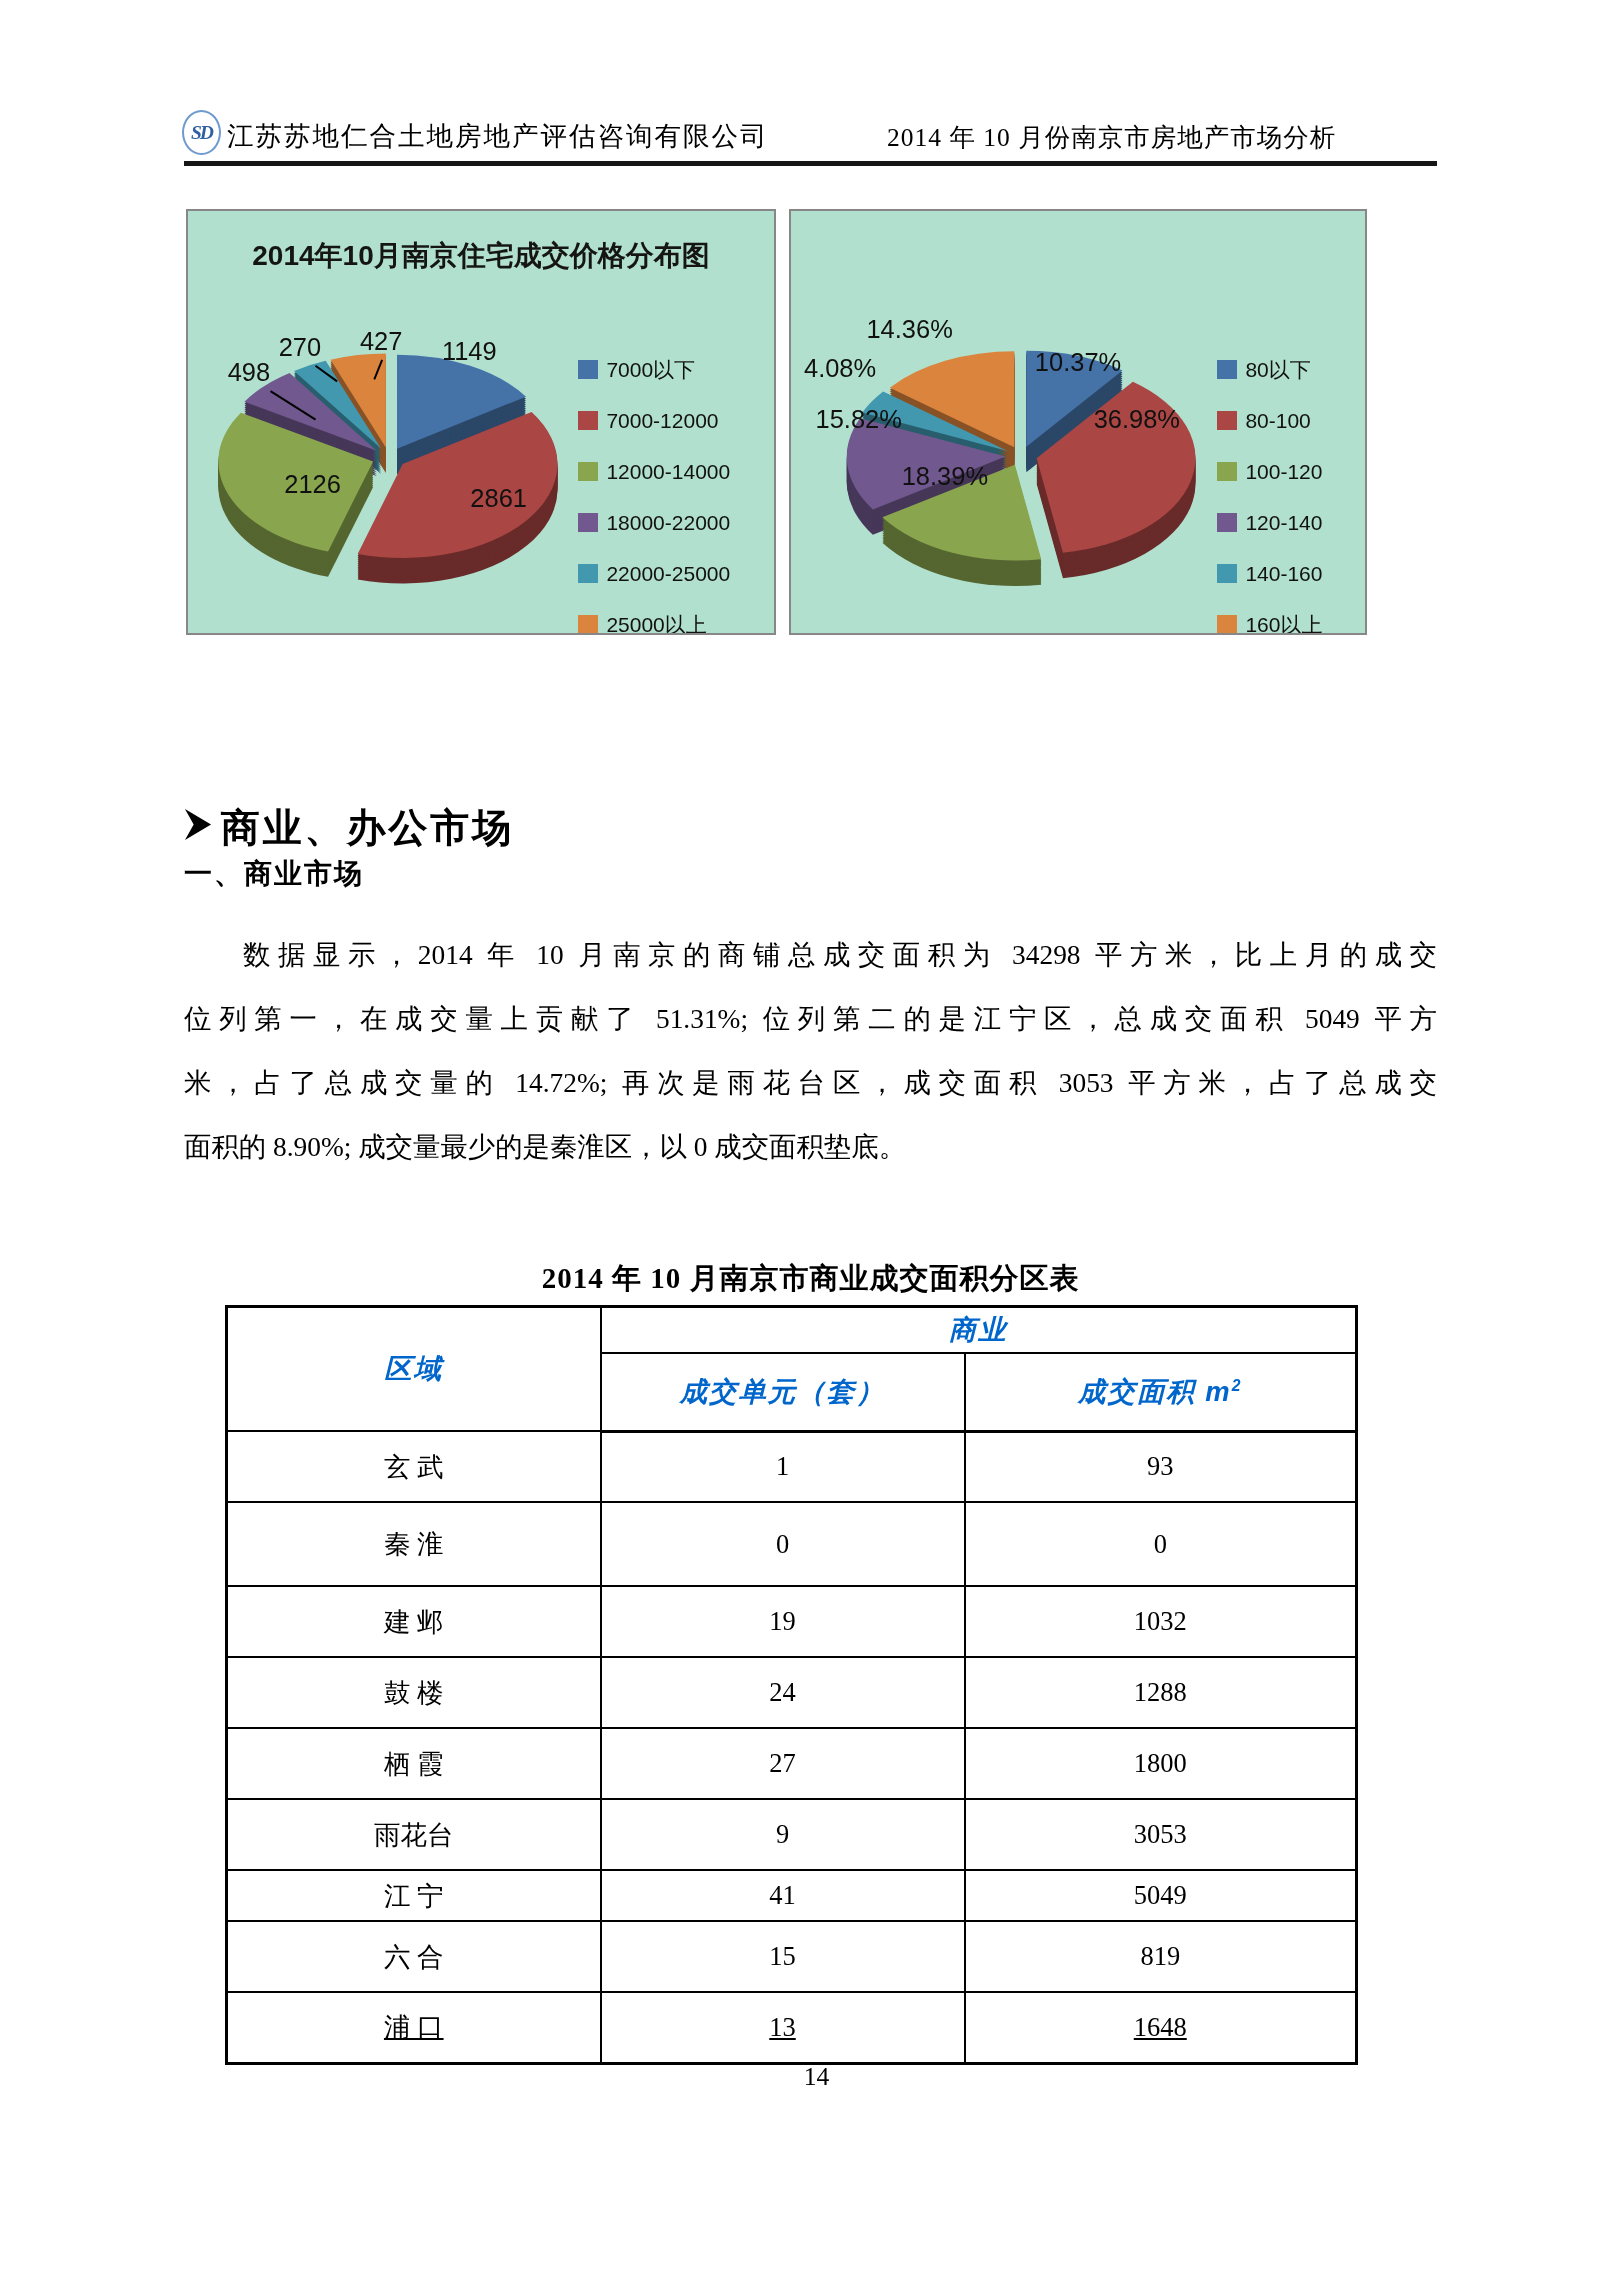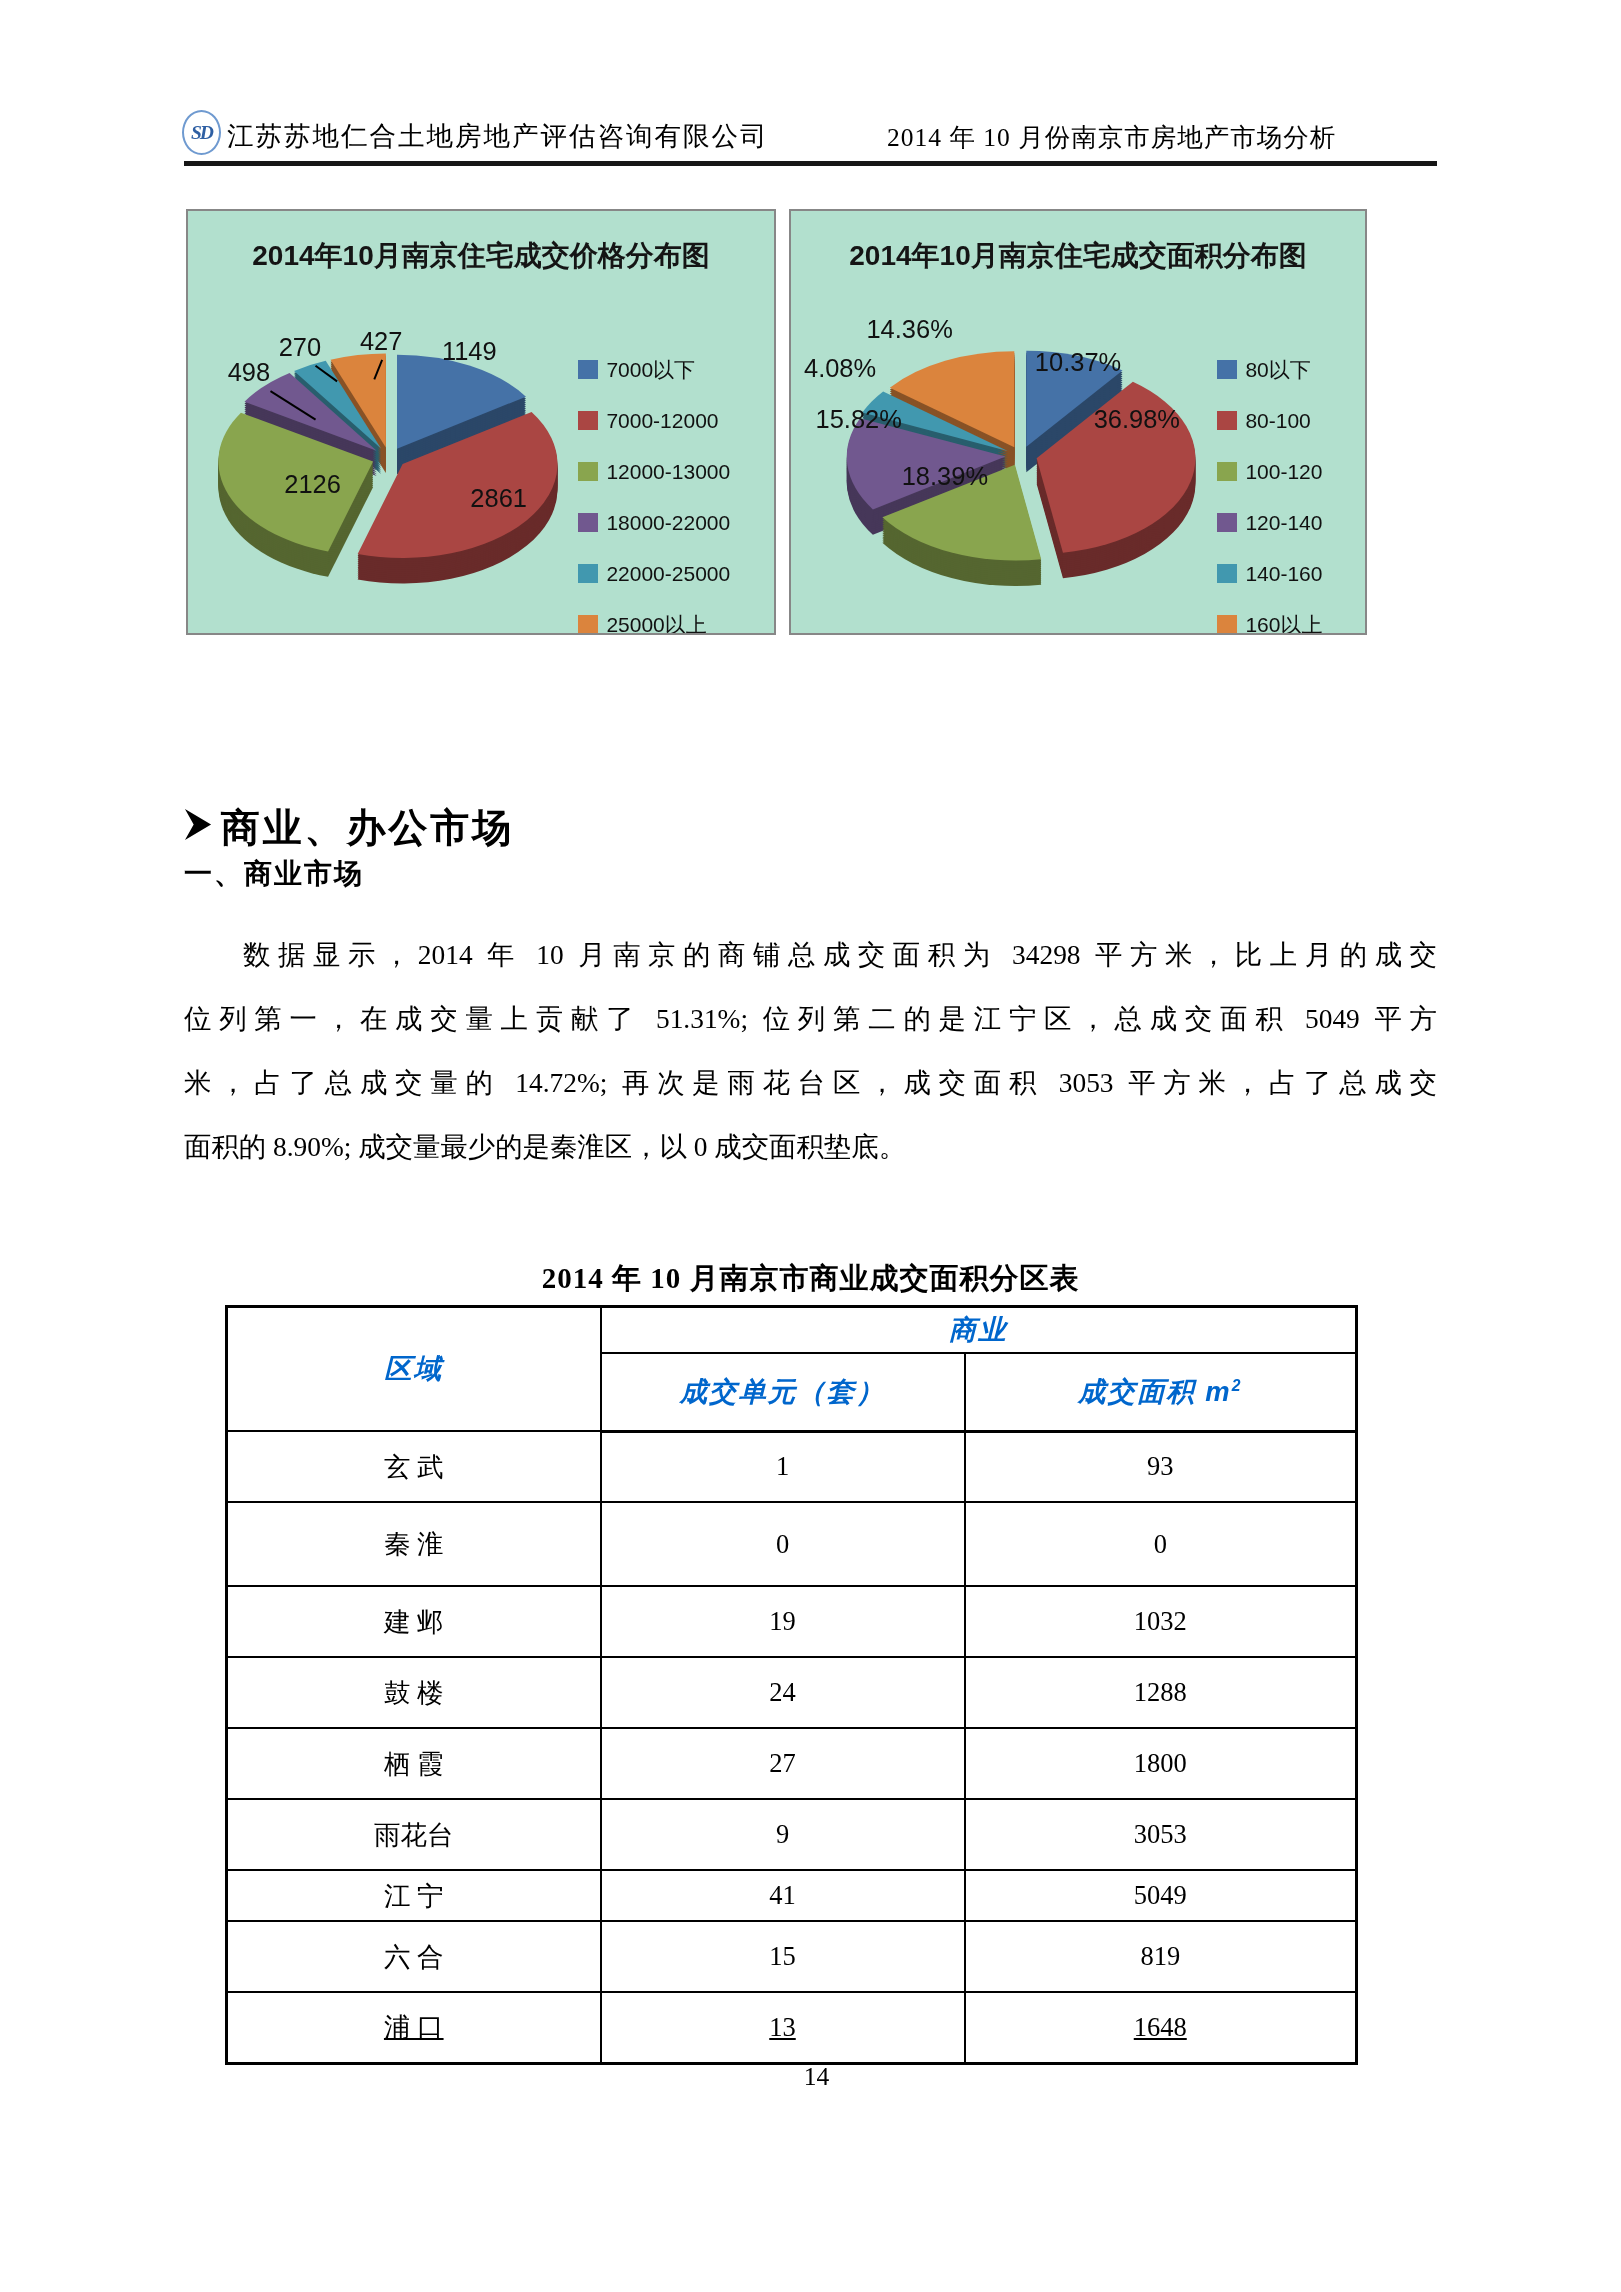--- a/index.html
+++ b/index.html
@@ -181,21 +181,21 @@
       <div class="lg-item">
         <span class="lg-sw" style="background: rgb(69, 114, 167);"></span>
         <span class="lg-tx">7000以下</span>
       </div>
       <div class="lg-item">
         <span class="lg-sw" style="background: rgb(170, 70, 67);"></span>
         <span class="lg-tx">7000-12000</span>
       </div>
       <div class="lg-item">
         <span class="lg-sw" style="background: rgb(137, 165, 78);"></span>
-        <span class="lg-tx">12000-13000</span>
+        <span class="lg-tx">12000-14000</span>
       </div>
       <div class="lg-item">
         <span class="lg-sw" style="background: rgb(113, 88, 143);"></span>
         <span class="lg-tx">18000-22000</span>
       </div>
       <div class="lg-item">
         <span class="lg-sw" style="background: rgb(65, 152, 175);"></span>
         <span class="lg-tx">22000-25000</span>
       </div>
       <div class="lg-item">
@@ -291,21 +291,20 @@
       <path d="M228.5,263.0 L255.4,359.6 A162,98 0 0 1 93.2,316.8 Z" fill="rgb(85,102,48)"></path>
       <path d="M228.5,261.0 L255.4,357.6 A162,98 0 0 1 93.2,314.8 Z" fill="rgb(85,102,48)"></path>
       <path d="M228.5,259.0 L255.4,355.6 A162,98 0 0 1 93.2,312.8 Z" fill="#89A54E"></path>
       <text x="293" y="163" text-anchor="middle" class="pie-label">10.37%</text>
       <text x="353" y="222" text-anchor="middle" class="pie-label">36.98%</text>
       <text x="157" y="280" text-anchor="middle" class="pie-label">18.39%</text>
       <text x="69" y="222" text-anchor="middle" class="pie-label">15.82%</text>
       <text x="50" y="170" text-anchor="middle" class="pie-label">4.08%</text>
       <text x="121" y="130" text-anchor="middle" class="pie-label">14.36%</text>
     </svg>
-  <div class="chart-title">2014年10月南京住宅成交面积分布图</div>
   <div class="legend" id="legend1">
       <div class="lg-item">
         <span class="lg-sw" style="background: rgb(69, 114, 167);"></span>
         <span class="lg-tx">80以下</span>
       </div>
       <div class="lg-item">
         <span class="lg-sw" style="background: rgb(170, 70, 67);"></span>
         <span class="lg-tx">80-100</span>
       </div>
       <div class="lg-item">

